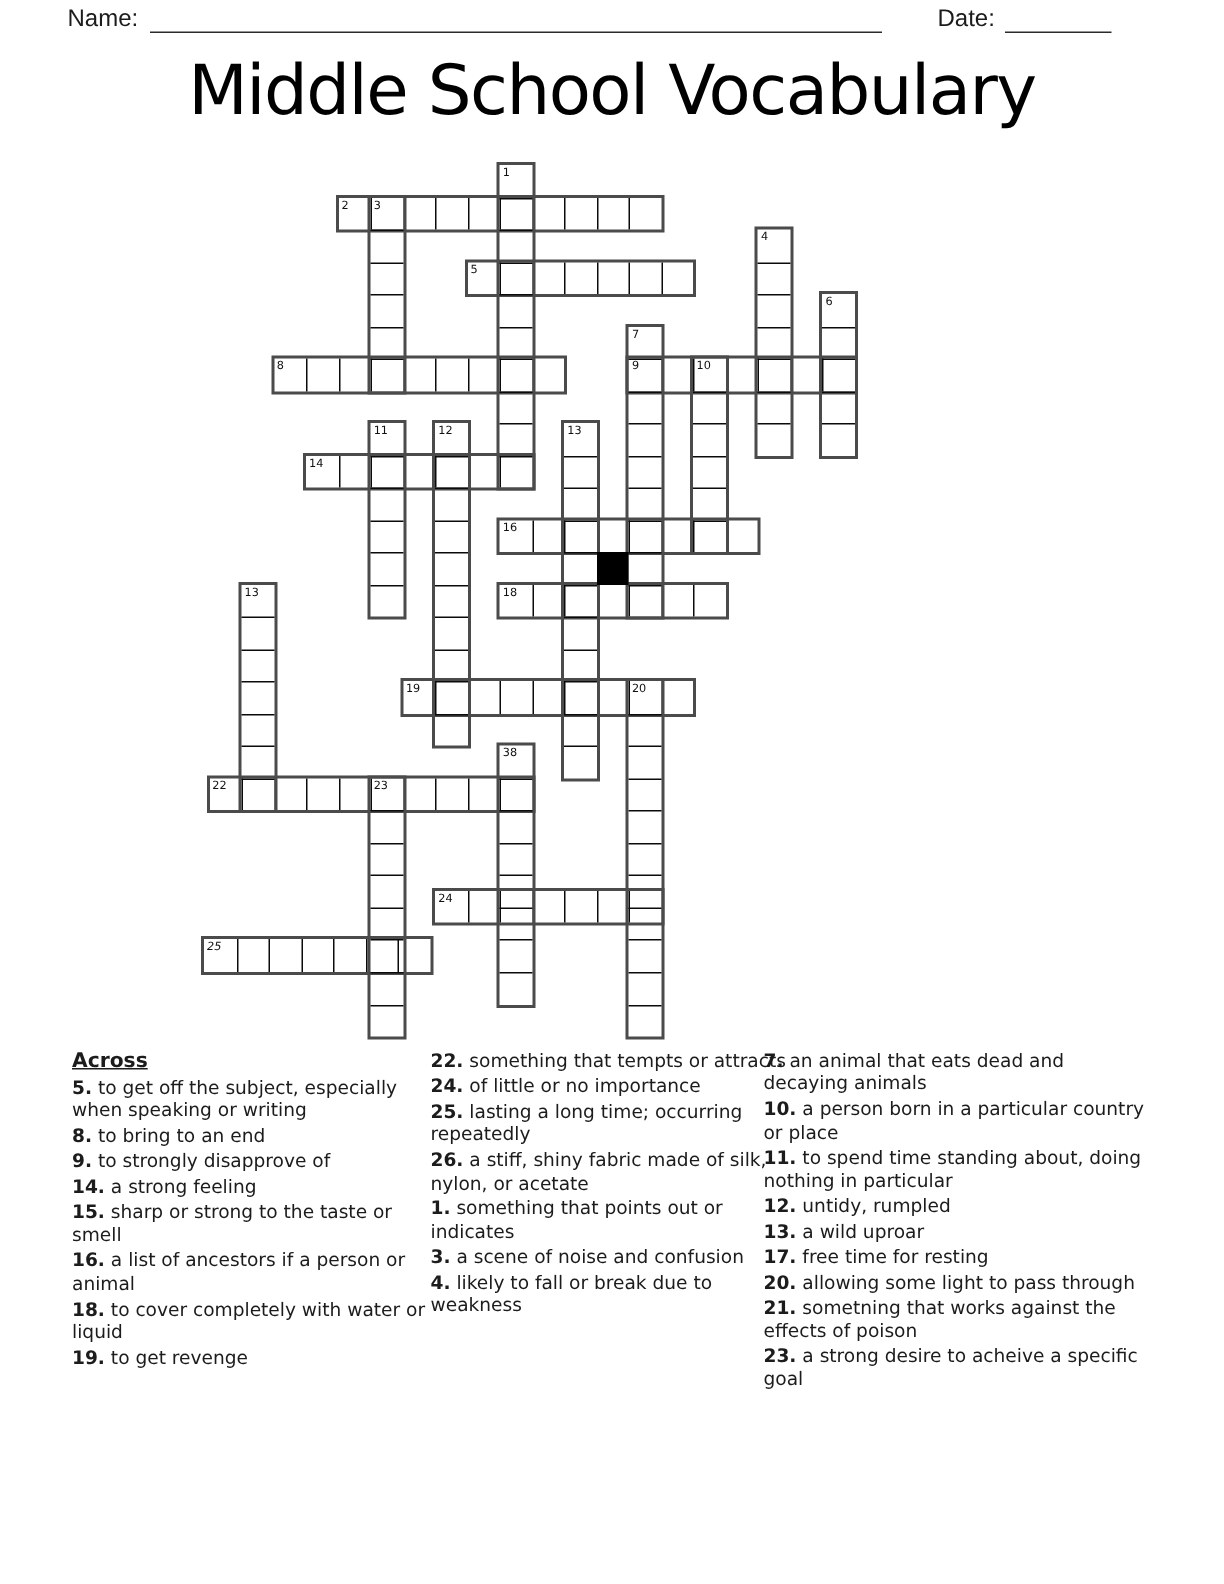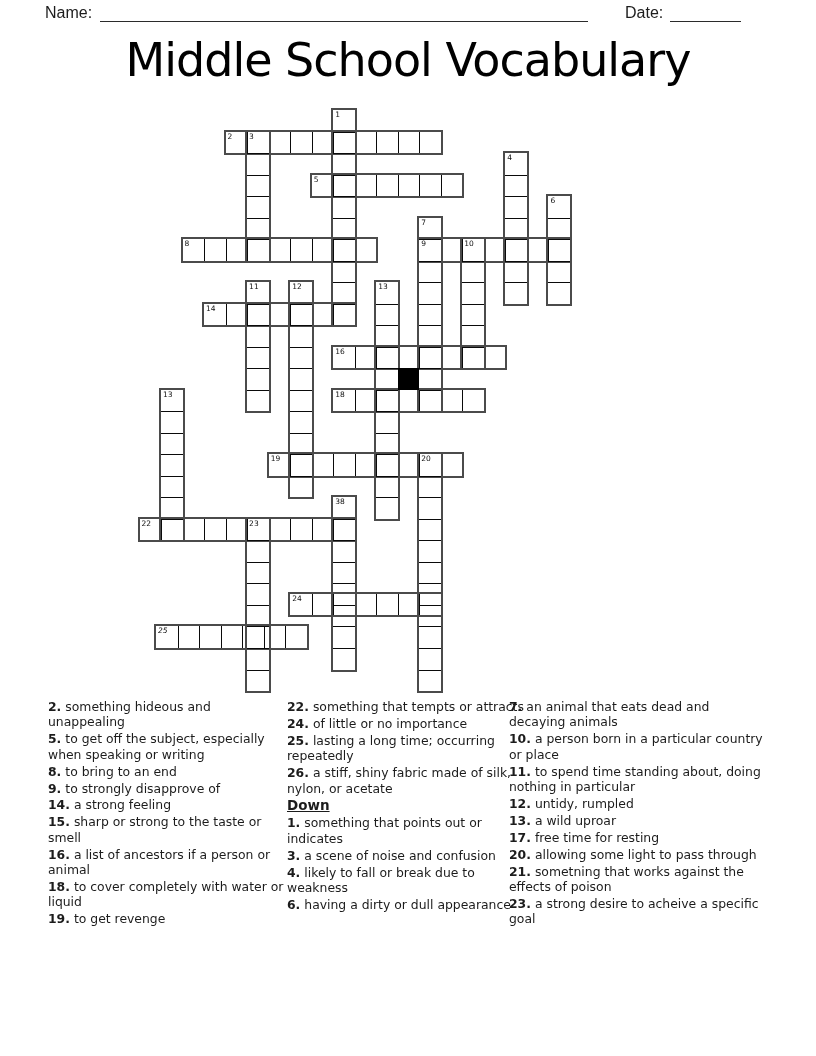--- a/index.html
+++ b/index.html
@@ -187,21 +187,21 @@
     <div class="word" style="left: 288.16px; top: 559.92px; width: 150.64px; height: 21.52px; margin-top: 32px;">
       <div class="cell" style="left: 0px; top: 0px; width: 21.52px; height: 21.52px;"></div>
       <div class="cell sep-l" style="left: 21.52px; top: 0px; width: 21.52px; height: 21.52px;"></div>
       <div class="cell sep-l" style="left: 43.04px; top: 0px; width: 21.52px; height: 21.52px;"></div>
       <div class="cell sep-l" style="left: 64.56px; top: 0px; width: 21.52px; height: 21.52px;"></div>
       <div class="cell sep-l" style="left: 86.08px; top: 0px; width: 21.52px; height: 21.52px;"></div>
       <div class="cell sep-l" style="left: 107.6px; top: 0px; width: 21.52px; height: 21.52px;"></div>
       <div class="cell sep-l" style="left: 129.12px; top: 0px; width: 21.52px; height: 21.52px;"></div>
       <span class="cellnum">24</span>
     </div>
-    <div class="word" style="left: 154px; top: 624.48px; width: 150.64px; height: 21.52px; font-style: italic;">
+    <div class="word" style="left: 134px; top: 624.48px; width: 150.64px; height: 21.52px; font-style: italic;">
       <div class="cell" style="left: 0px; top: 0px; width: 21.52px; height: 21.52px;"></div>
       <div class="cell sep-l" style="left: 21.52px; top: 0px; width: 21.52px; height: 21.52px;"></div>
       <div class="cell sep-l" style="left: 43.04px; top: 0px; width: 21.52px; height: 21.52px;"></div>
       <div class="cell sep-l" style="left: 64.56px; top: 0px; width: 21.52px; height: 21.52px;"></div>
       <div class="cell sep-l" style="left: 86.08px; top: 0px; width: 21.52px; height: 21.52px;"></div>
       <div class="cell sep-l" style="left: 107.6px; top: 0px; width: 21.52px; height: 21.52px;"></div>
       <div class="cell sep-l" style="left: 129.12px; top: 0px; width: 21.52px; height: 21.52px;"></div>
       <span class="cellnum">25</span>
     </div>
     <div class="word" style="left: 331.2px; top: 108px; width: 21.52px; height: 215.2px;">
@@ -344,40 +344,38 @@
       <div class="cell sep-t" style="left: 0px; top: 86.08px; width: 21.52px; height: 21.52px;"></div>
       <div class="cell sep-t" style="left: 0px; top: 107.6px; width: 21.52px; height: 21.52px;"></div>
       <div class="cell sep-t" style="left: 0px; top: 129.12px; width: 21.52px; height: 21.52px;"></div>
       <div class="cell sep-t" style="left: 0px; top: 150.64px; width: 21.52px; height: 21.52px;"></div>
       <span class="cellnum">23</span>
     </div>
     <div class="blackcell" style="left: 397.76px; top: 368.24px; width: 21.52px; height: 21.52px;"></div>
   </div>
 
 <div class="cluecol" id="cluecol-1">
-    <p><b>2.</b> something hideous and unappealing</p>
+    <div class="clue-header">Across</div>
     <p><b>5.</b> to get off the subject, especially when speaking or writing</p>
     <p><b>8.</b> to bring to an end</p>
     <p><b>9.</b> to strongly disapprove of</p>
     <p><b>14.</b> a strong feeling</p>
     <p><b>15.</b> sharp or strong to the taste or smell</p>
     <p><b>16.</b> a list of ancestors if a person or animal</p>
     <p><b>18.</b> to cover completely with water or liquid</p>
     <p><b>19.</b> to get revenge</p>
   </div>
 <div class="cluecol" id="cluecol-2">
     <p><b>22.</b> something that tempts or attracts</p>
     <p><b>24.</b> of little or no importance</p>
     <p><b>25.</b> lasting a long time; occurring repeatedly</p>
     <p><b>26.</b> a stiff, shiny fabric made of silk, nylon, or acetate</p>
-    <div class="clue-header">Down</div>
     <p><b>1.</b> something that points out or indicates</p>
     <p><b>3.</b> a scene of noise and confusion</p>
     <p><b>4.</b> likely to fall or break due to weakness</p>
-    <p><b>6.</b> having a dirty or dull appearance</p>
   </div>
 <div class="cluecol" id="cluecol-3">
     <p><b>7.</b> an animal that eats dead and decaying animals</p>
     <p><b>10.</b> a person born in a particular country or place</p>
     <p><b>11.</b> to spend time standing about, doing nothing in particular</p>
     <p><b>12.</b> untidy, rumpled</p>
     <p><b>13.</b> a wild uproar</p>
     <p><b>17.</b> free time for resting</p>
     <p><b>20.</b> allowing some light to pass through</p>
     <p><b>21.</b> sometning that works against the effects of poison</p>

